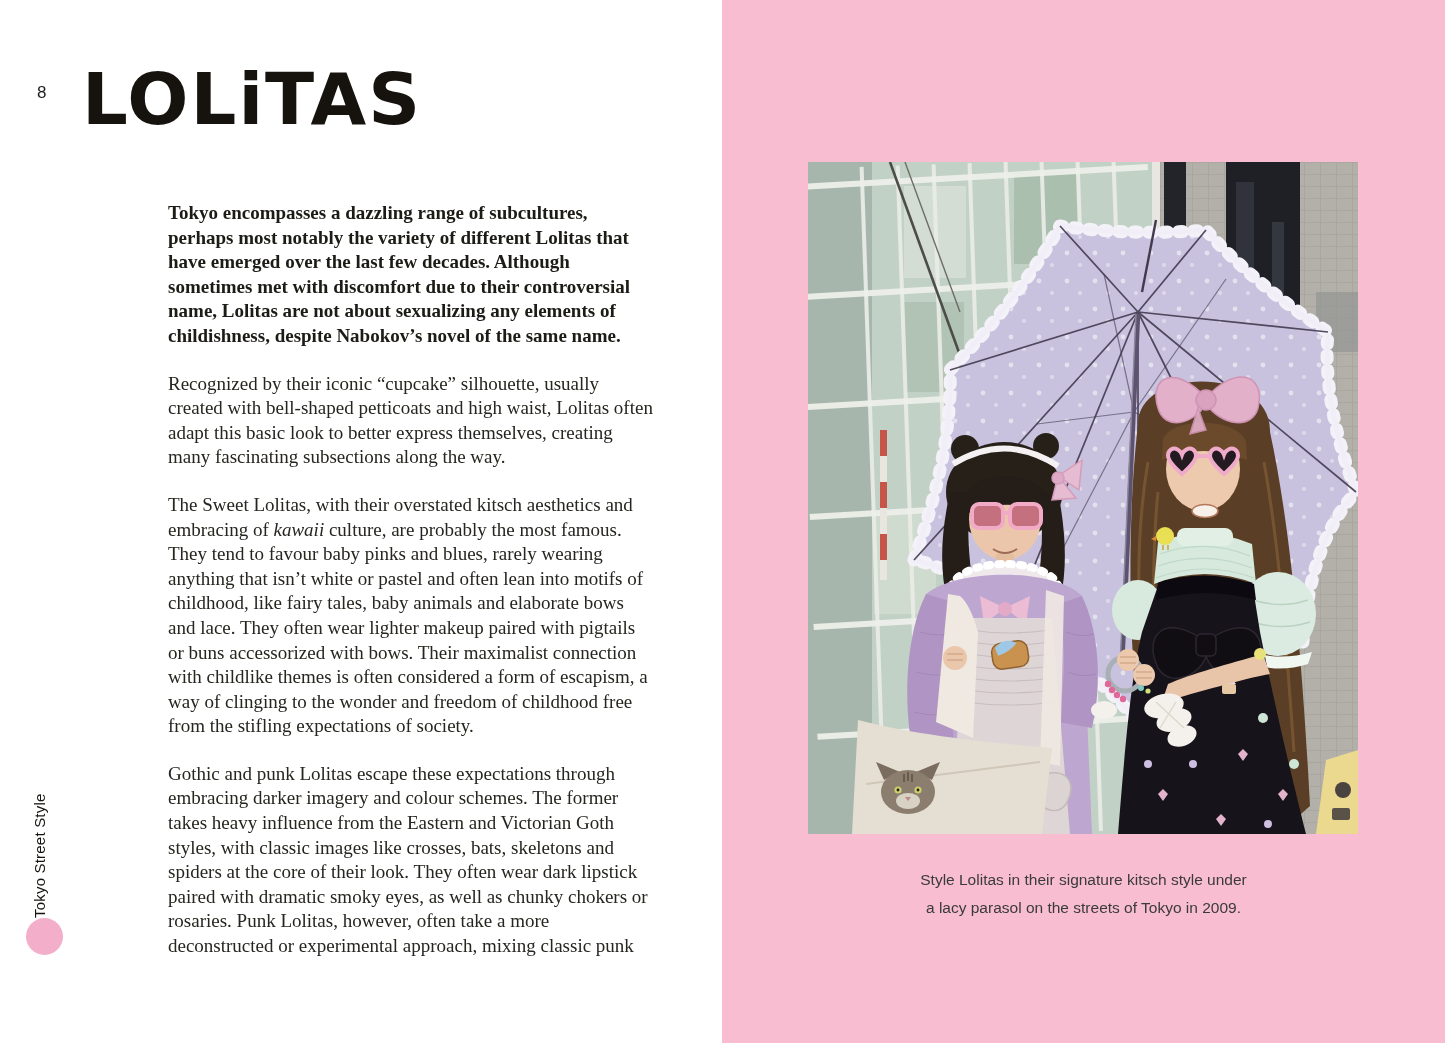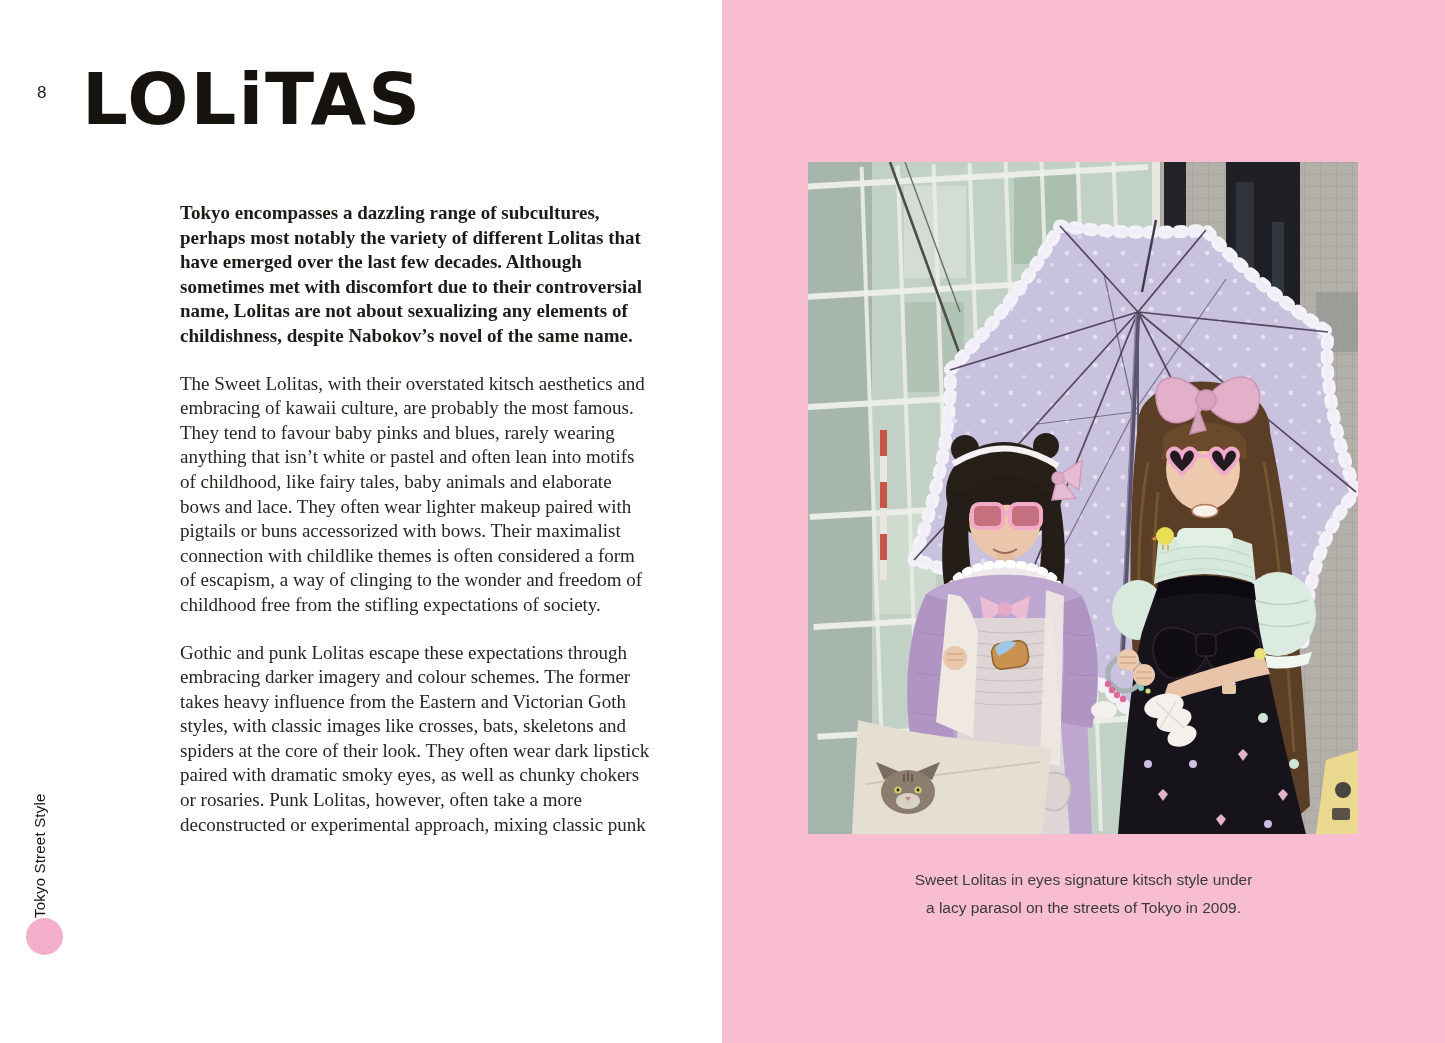--- a/index.html
+++ b/index.html
@@ -6,23 +6,23 @@
   .spread{position:relative;width:1445px;height:1043px;background:#ffffff;overflow:hidden;
           font-family:"Liberation Sans", sans-serif;color:#1d1c1a;}
 
   
   .page-number{position:absolute;left:37px;top:83px;font-size:17px;color:#222;}
   .page-title{position:absolute;left:82px;top:58px;font-family:"DejaVu Sans", sans-serif;
               font-weight:900;font-size:72px;letter-spacing:2px;color:#16130f;
               transform:scaleY(.98);transform-origin:top left;}
   .body-copy{position:absolute;left:168px;top:201px;width:486px;
              font-family:"Liberation Serif", serif;font-size:19px;line-height:24.6px;color:#26251f;}
-  .body-copy p{margin:0 0 23px 12px;}
+  .body-copy p{margin:0 0 23px 0;}
   .body-copy p.lead{font-weight:700;color:#1c1b16;}
-  .italic{}
+  .italic{font-style:italic;}
   .sidebar-label{position:absolute;left:31px;top:772px;height:146px;
                  writing-mode:vertical-rl;transform:rotate(180deg);
                  font-size:15px;letter-spacing:.2px;color:#16130f;white-space:nowrap;}
   .accent-dot{position:absolute;left:26px;top:918px;width:37px;height:37px;border-radius:50%;
               background:var(--dot-pink,#f3afc9);}
 
   
   .pink-panel{position:absolute;left:722px;top:0;width:723px;height:1043px;
               background:var(--panel-pink,#f8bdd1);}
   .photo{position:absolute;left:86px;top:162px;width:550px;height:672px;overflow:hidden;background:#b9c8bd;}
@@ -34,20 +34,21 @@
 </head>
 <body>
 
 <div class="spread">
 
   <div class="page-number">8</div>
   <div class="page-title">LOLiTAS</div>
 
   <div class="body-copy">
     <p class="lead">Tokyo encompasses a dazzling range of subcultures, perhaps most notably the variety of different Lolitas that have emerged over the last few decades. Although sometimes met with discomfort due to their controversial name, Lolitas are not about sexualizing any elements of childishness, despite Nabokov’s novel of the same name.</p>
+    <p>Recognized by their iconic “cupcake” silhouette, usually created with bell-shaped petticoats and high waist, Lolitas often adapt this basic look to better express themselves, creating many fascinating subsections along the way.</p>
     <p><span>The Sweet Lolitas, with their overstated kitsch aesthetics and embracing of </span><span class="italic">kawaii</span><span> culture, are probably the most famous. They tend to favour baby pinks and blues, rarely wearing anything that isn’t white or pastel and often lean into motifs of childhood, like fairy tales, baby animals and elaborate bows and lace. They often wear lighter makeup paired with pigtails or buns accessorized with bows. Their maximalist connection with childlike themes is often considered a form of escapism, a way of clinging to the wonder and freedom of childhood free from the stifling expectations of society.</span></p>
     <p>Gothic and punk Lolitas escape these expectations through embracing darker imagery and colour schemes. The former takes heavy influence from the Eastern and Victorian Goth styles, with classic images like crosses, bats, skeletons and spiders at the core of their look. They often wear dark lipstick paired with dramatic smoky eyes, as well as chunky chokers or rosaries. Punk Lolitas, however, often take a more deconstructed or experimental approach, mixing classic punk</p>
   </div>
 
   <div class="sidebar-label">Tokyo Street Style</div>
   <div class="accent-dot"></div>
 
   <div class="pink-panel">
 
     <div class="photo">
@@ -357,18 +358,18 @@
 
         <g>
           <path d="M518,598 L550,588 L550,672 L508,672 Z" fill="#ead98f"></path>
           <circle cx="535" cy="628" r="8" fill="#4a4440"></circle>
           <rect x="524" y="646" width="18" height="12" rx="2" fill="#5a5248"></rect>
         </g>
       </svg>
     </div>
 
     <div class="caption">
-      <span>Sweet Lolitas in eyes signature kitsch style under</span>
+      <span>Style Lolitas in their signature kitsch style under</span>
       <span>a lacy parasol on the streets of Tokyo in 2009.</span>
     </div>
   </div>
 
 </div>
 
 </body></html>

